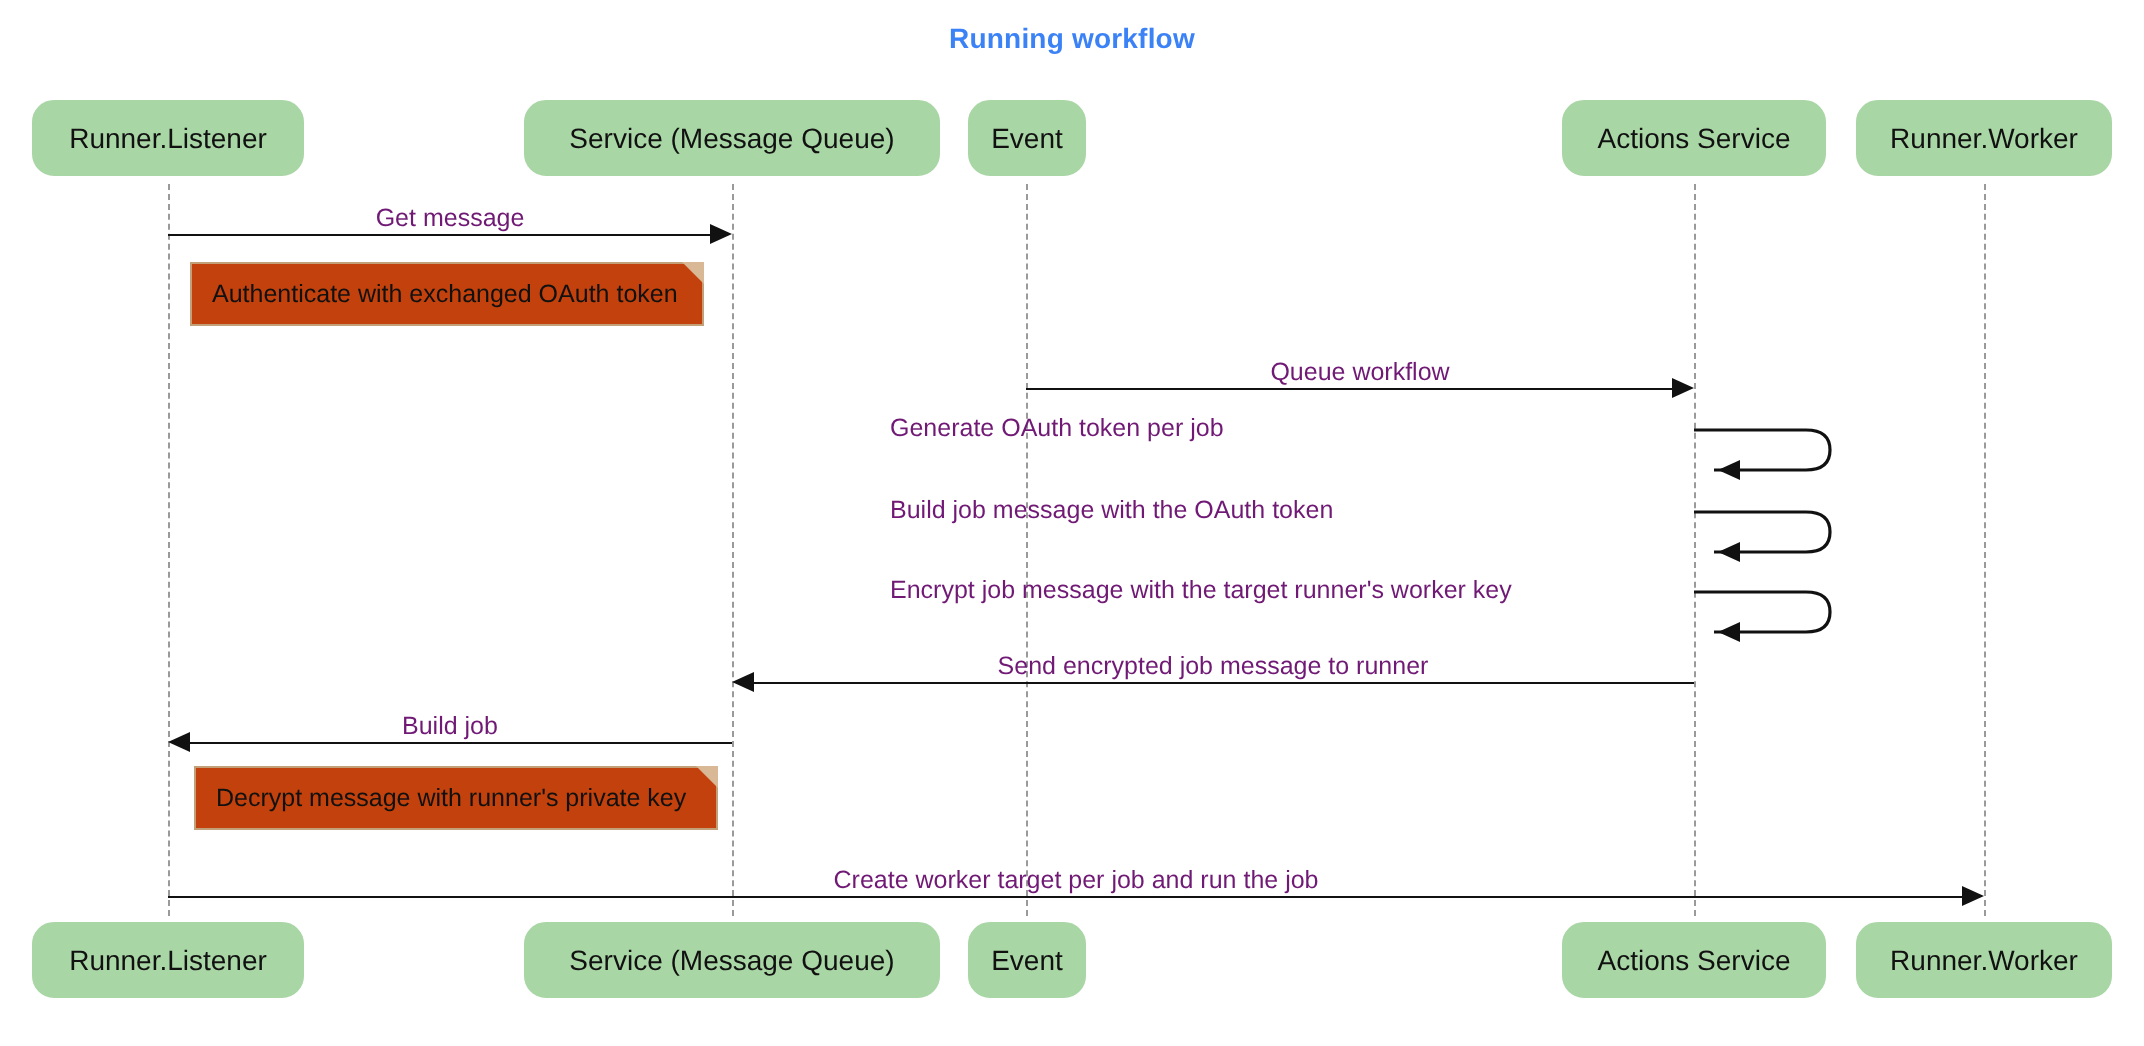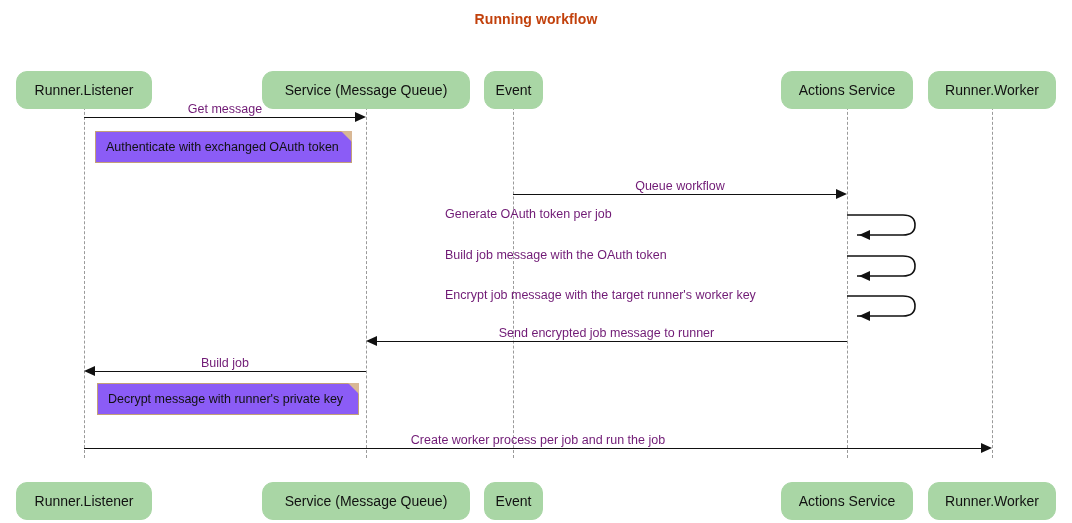--- a/index.html
+++ b/index.html
@@ -18,21 +18,21 @@
     overflow: hidden;
   }
   .title {
     position: absolute;
     left: 0;
     top: 11px;
     width: 1072px;
     text-align: center;
     font-size: 14px;
     font-weight: bold;
-    color: #c2410c;
+    color: #3b82f6;
     letter-spacing: 0.1px;
   }
   .lifeline {
     position: absolute;
     width: 0;
     border-left: 1px dashed #9a9a9a;
     top: 92px;
     height: 366px;
   }
   .participant {
@@ -41,26 +41,25 @@
     background: #a9d6a5;
     border: 1px solid #a9d6a5;
     border-radius: 11px;
     height: 38px;
     line-height: 36px;
     text-align: center;
     font-size: 14px;
     color: #111111;
     white-space: nowrap;
     overflow: hidden;
-    margin-top: 21px;
   }
   .note {
     position: absolute;
     box-sizing: border-box;
-    background: #8b5cf6;
+    background: #c2410c;
     border: 1px solid #c3a078;
     height: 32px;
     line-height: 30px;
     font-size: 12.5px;
     color: #111111;
     padding-left: 10px;
     white-space: nowrap;
   }
   .note .fold {
     position: absolute;
@@ -178,17 +177,17 @@
 
   <div class="msg-label" style="left:84px;top:356px;width:282px">Build job</div>
   <div class="msg-line" style="left:95px;top:371px;width:271px"></div>
   <div class="arrowhead-left" style="left:84px;top:366px"></div>
 
   <div class="note" style="left:97px;top:383px;width:262px">
     <span>Decrypt message with runner's private key</span>
     <span class="fold"></span>
   </div>
 
-  <div class="msg-label" style="left:84px;top:433px;width:908px">Create worker process per job and run the job</div>
+  <div class="msg-label" style="left:84px;top:433px;width:908px">Create worker target per job and run the job</div>
   <div class="msg-line" style="left:84px;top:448px;width:897px"></div>
   <div class="arrowhead-right" style="left:981px;top:443px"></div>
 
 </div>
 
 </body></html>

